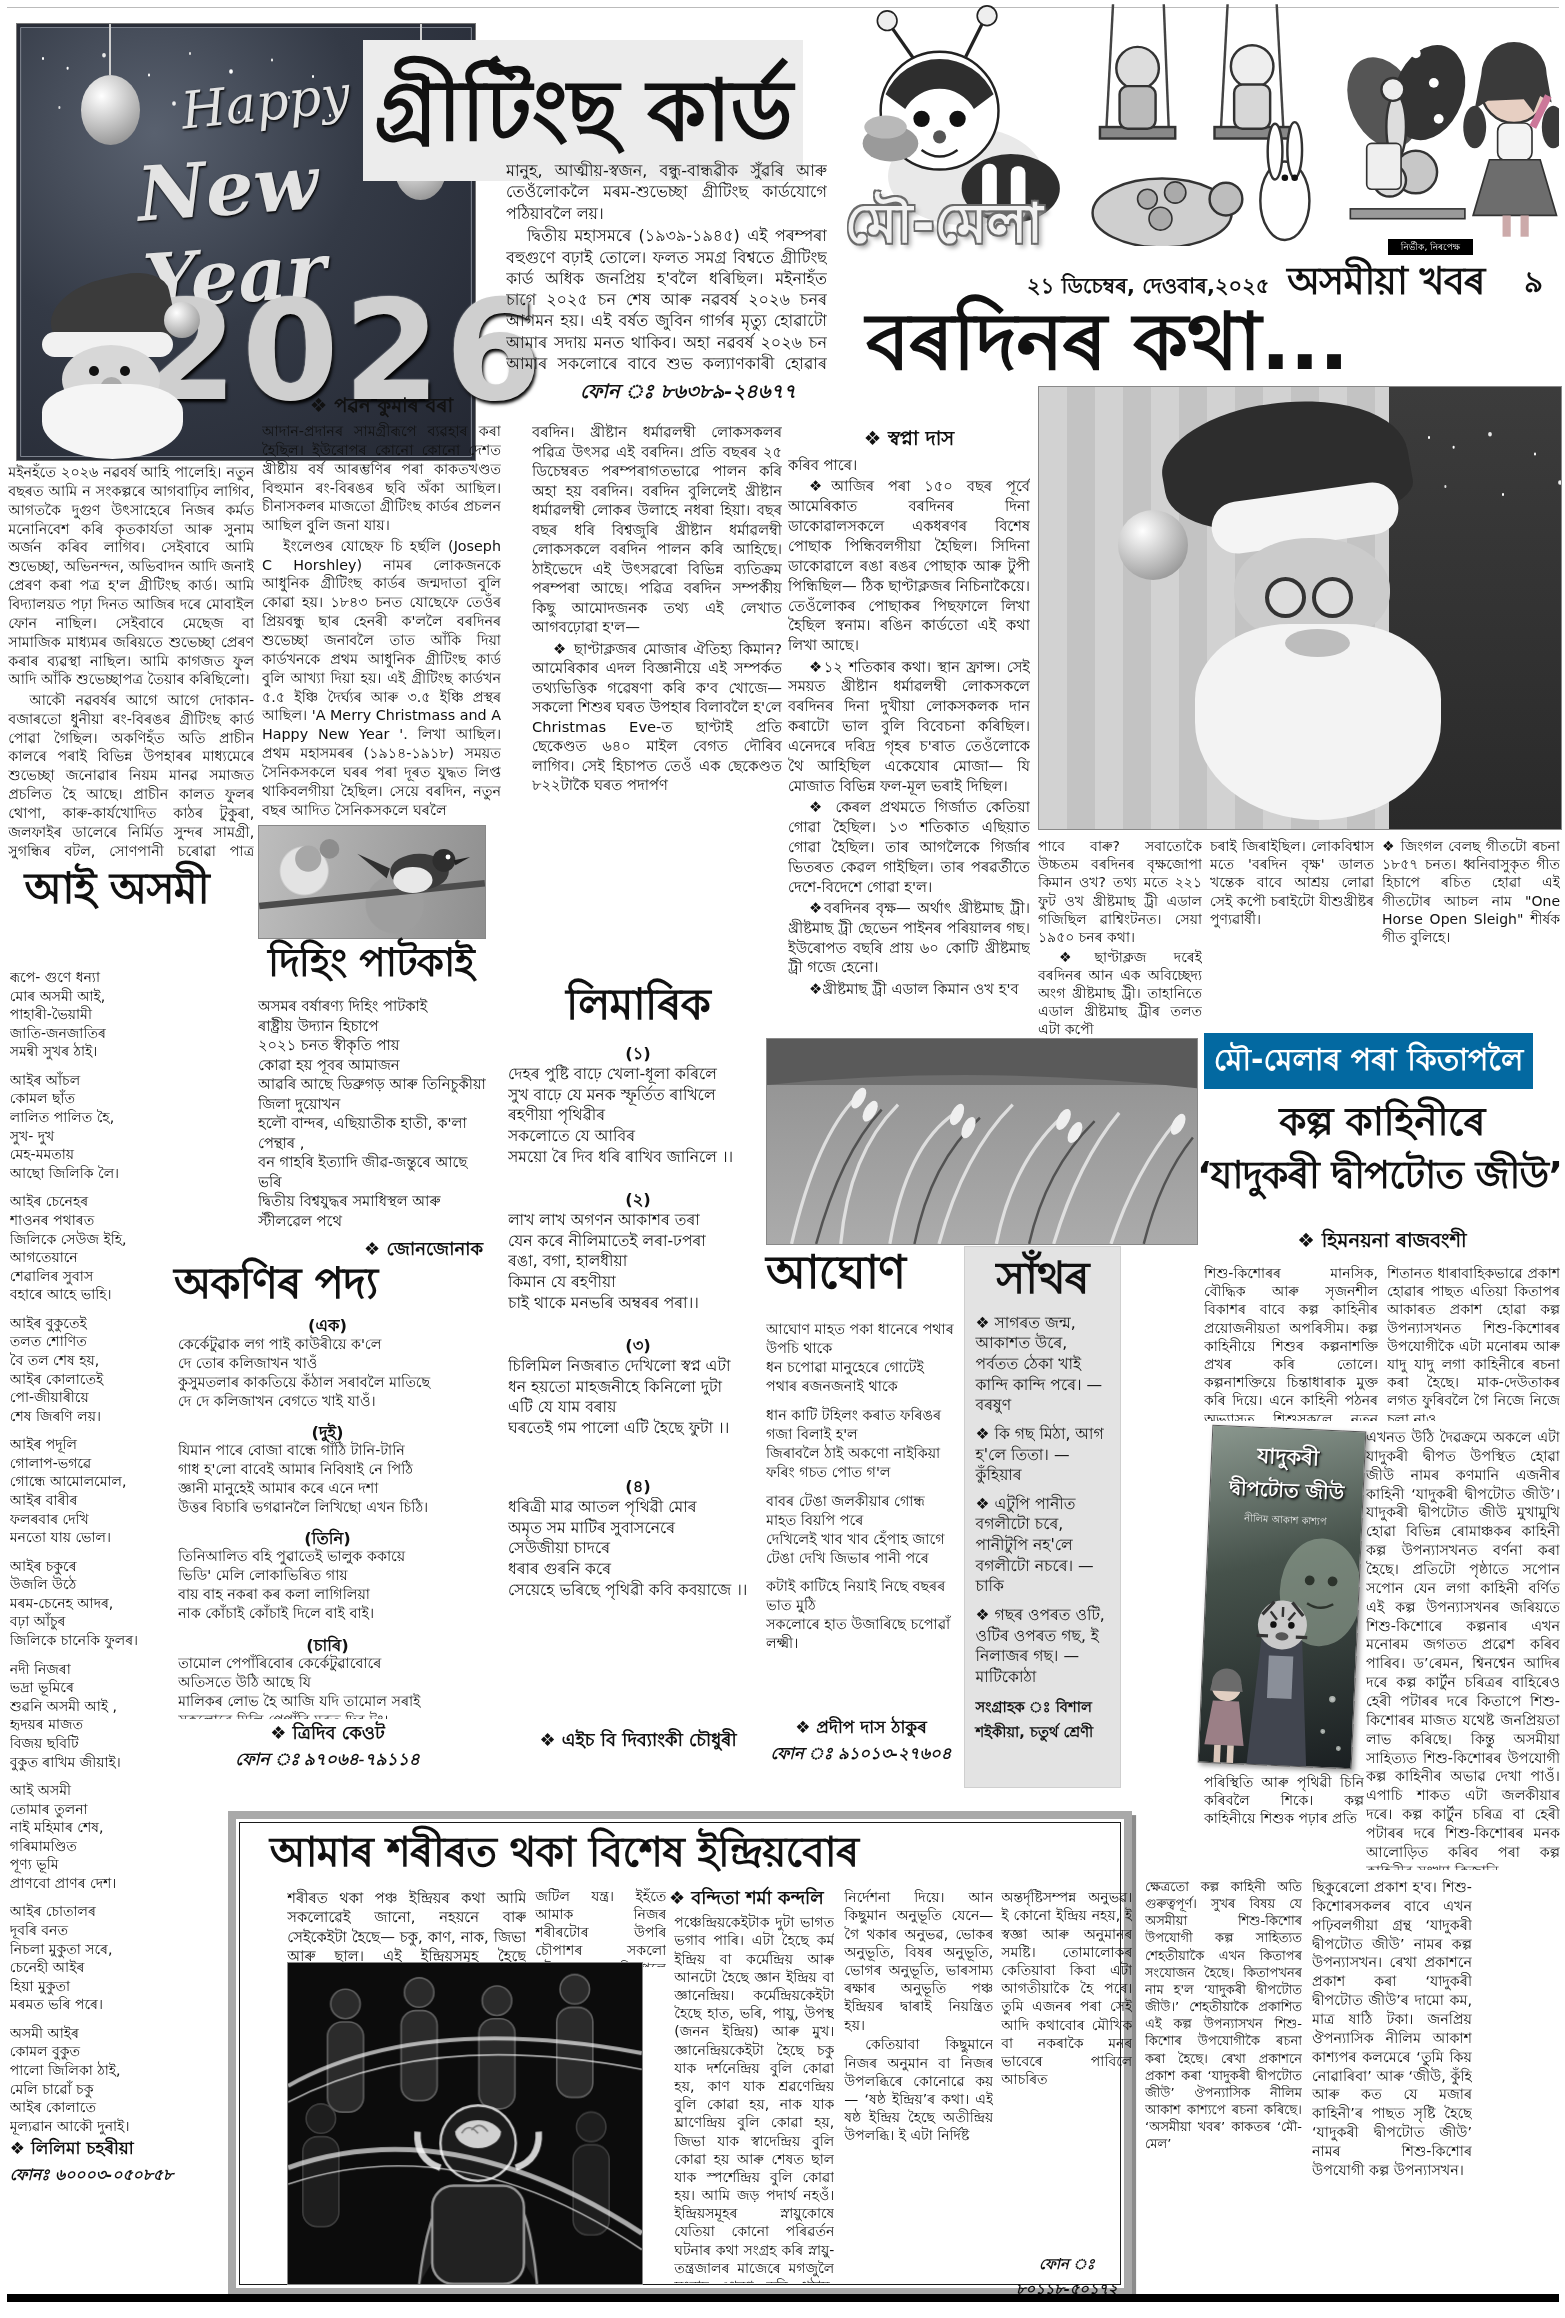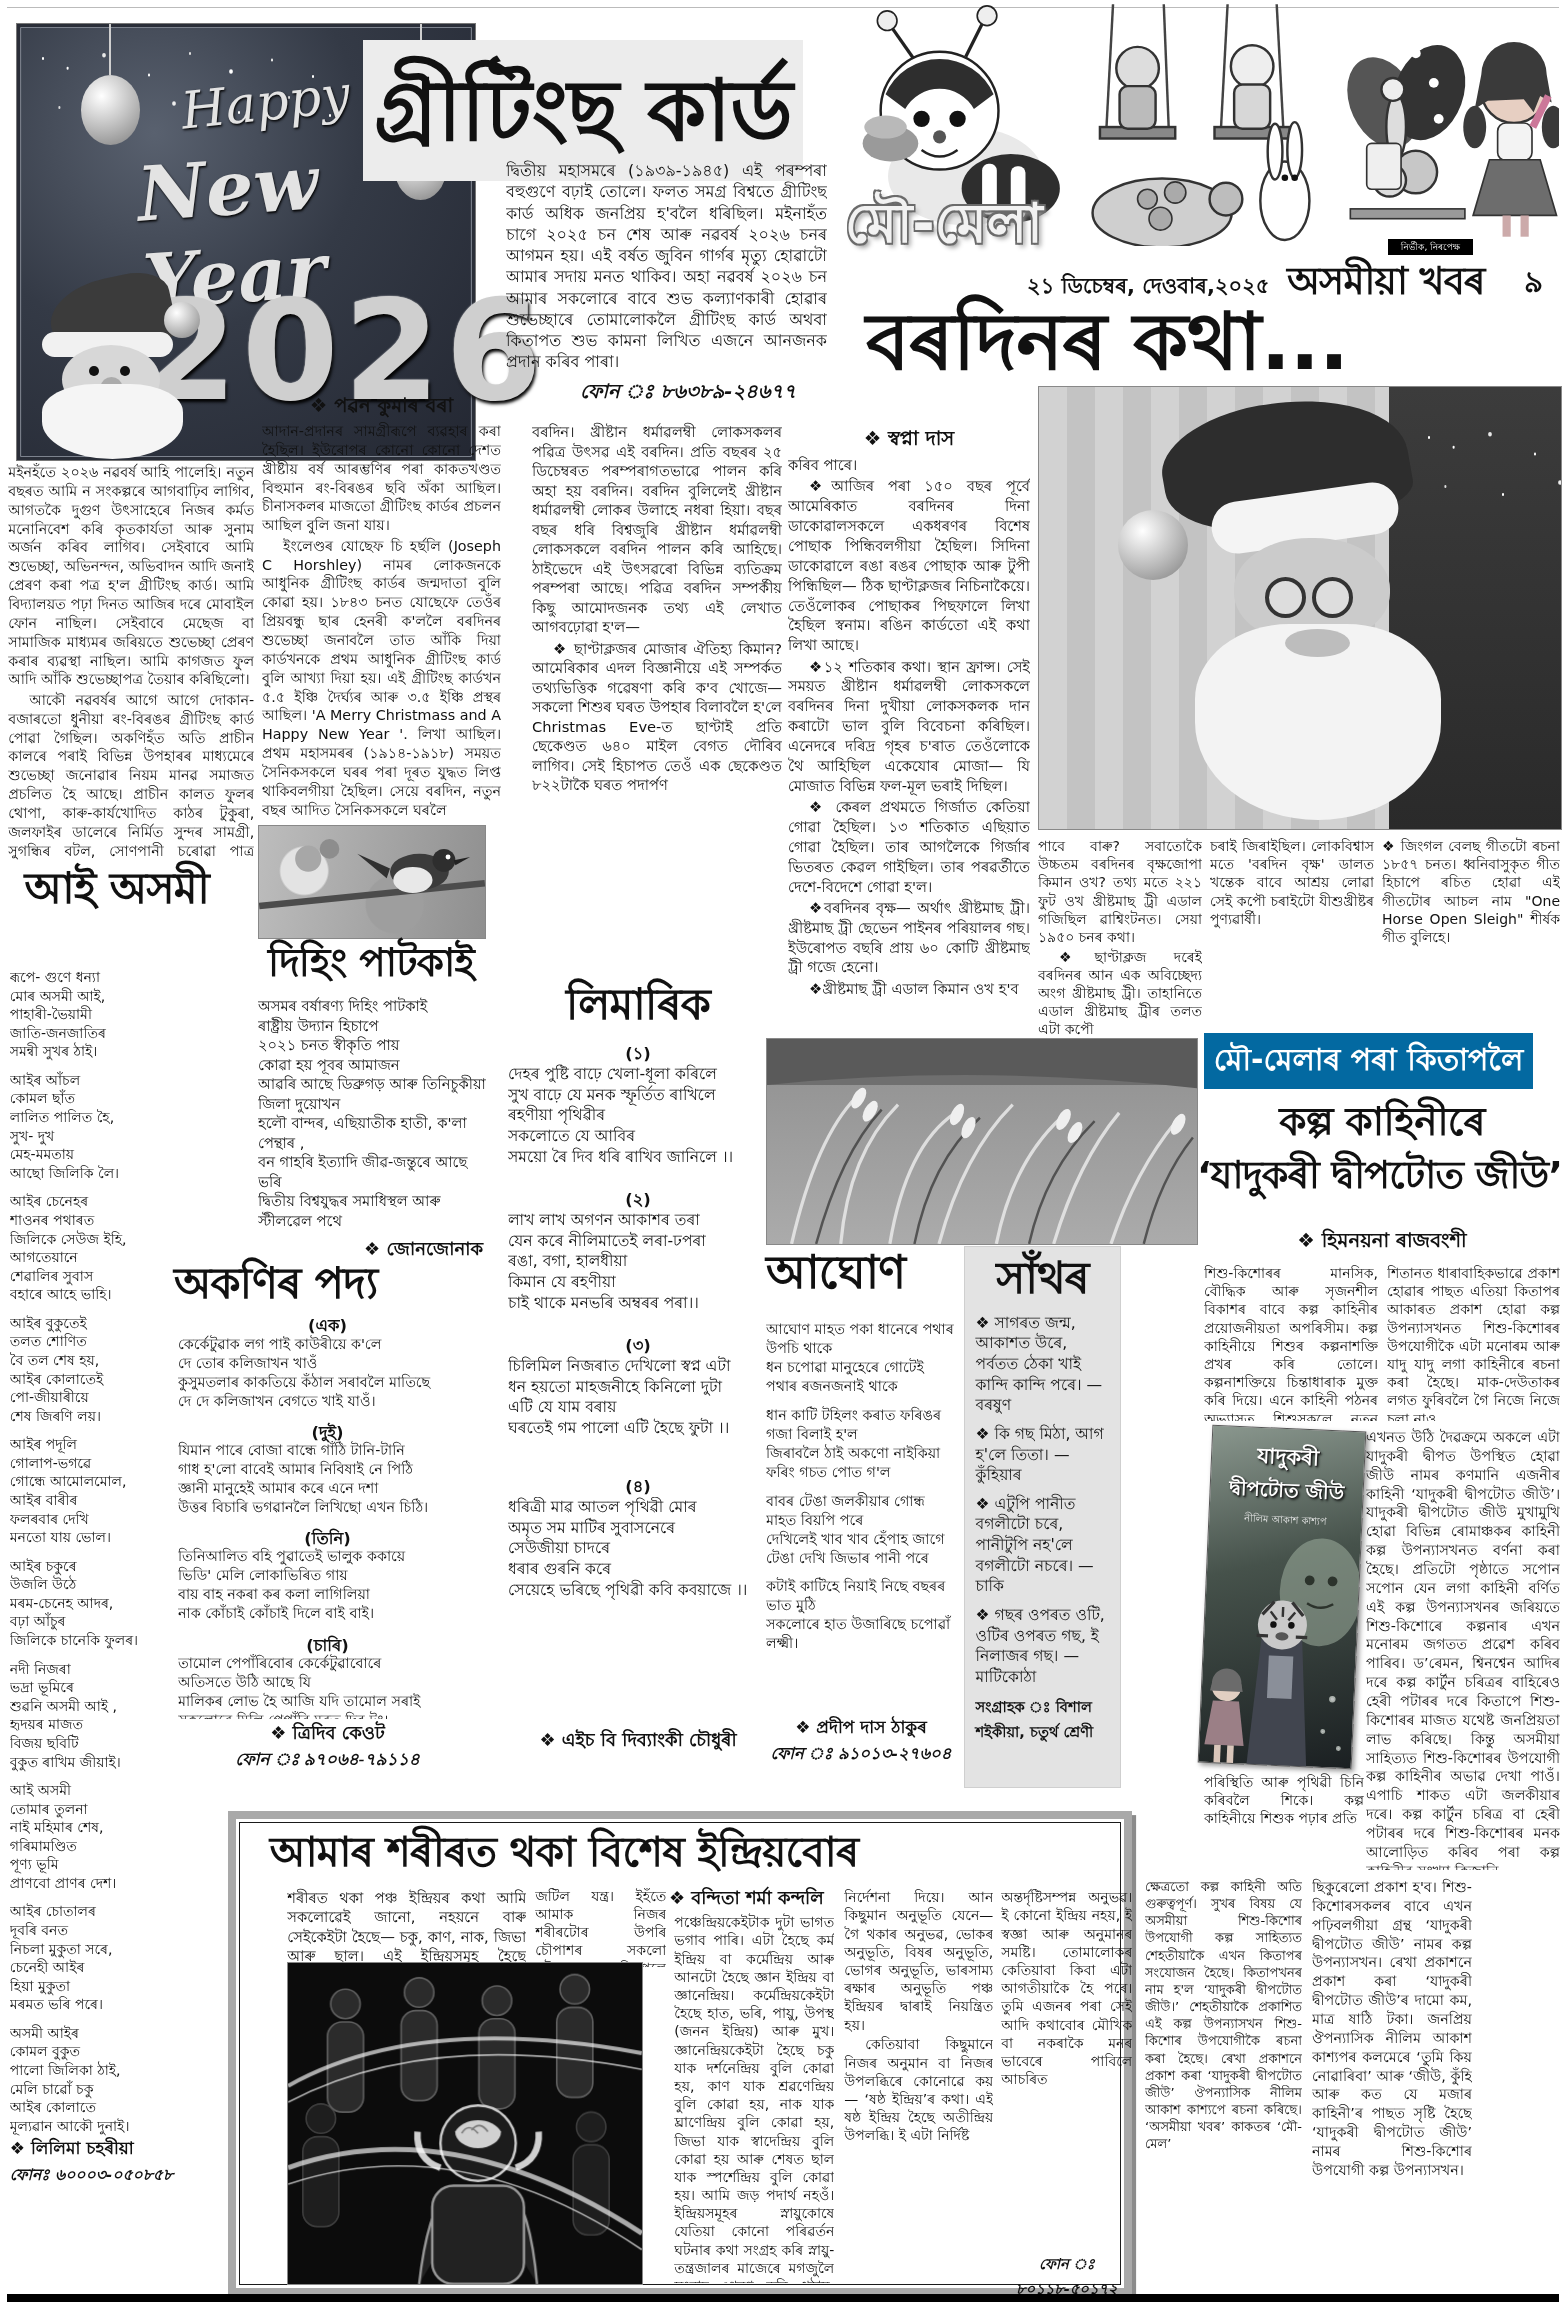--- a/index.html
+++ b/index.html
@@ -80,20 +80,21 @@
       <div class="abs" style="left:84px;top:124px;width:21px;height:18px;background:#ababab;border-radius:50%;"></div>
       <div class="abs" style="left:24.6px;top:131px;width:141px;height:75px;background:#f5f5f5;border-radius:45% 45% 60% 60%;"></div>
     </div>
   </div>
 
   <div class="abs gh-box" style="left:363px;top:12.3px;width:440px;height:141px;margin-top:28px;">
     <div class="h-huge" style="font-size:85px;">গ্ৰীটিংছ কাৰ্ড</div>
   </div>
 
   <div class="abs clip jt" style="left:506px;top:160px;width:321px;height:211px;font-size:16px;line-height:1.33;">
+      <div class="para">মানুহ, আত্মীয়-স্বজন, বন্ধু-বান্ধৱীক সুঁৱৰি আৰু তেওঁলোকলৈ মৰম-শুভেচ্ছা গ্ৰীটিংছ কাৰ্ডযোগে পঠিয়াবলৈ লয়।</div>
       <div class="para">দ্বিতীয় মহাসমৰে (১৯৩৯-১৯৪৫) এই পৰম্পৰা বহুগুণে বঢ়াই তোলে। ফলত সমগ্ৰ বিশ্বতে গ্ৰীটিংছ কাৰ্ড অধিক জনপ্ৰিয় হ'বলৈ ধৰিছিল। মইনাহঁত চাগে ২০২৫ চন শেষ আৰু নৱবৰ্ষ ২০২৬ চনৰ আগমন হয়। এই বৰ্ষত জুবিন গাৰ্গৰ মৃত্যু হোৱাটো আমাৰ সদায় মনত থাকিব। অহা নৱবৰ্ষ ২০২৬ চন আমাৰ সকলোৰে বাবে শুভ কল্যাণকাৰী হোৱাৰ শুভেচ্ছাৰে তোমালোকলৈ গ্ৰীটিংছ কাৰ্ড অথবা কিতাপত শুভ কামনা লিখিত এজনে আনজনক প্ৰদান কৰিব পাৰা।</div>
     </div>
   <div class="abs phone" style="left:565px;top:377px;width:246px;font-size:19.6px;">ফোন ঃ ৮৬৩৮৯-২৪৬৭৭</div>
 
   <div class="abs" style="left:843px;top:4.1px;width:716px;height:242px;">
     <svg width="716" height="242" viewBox="0 0 875 295">
 
       <g>
         <ellipse cx="150" cy="210" rx="95" ry="60" fill="#e9e9e9"></ellipse>
         <ellipse cx="205" cy="225" rx="60" ry="42" fill="#2e2e2e"></ellipse>

